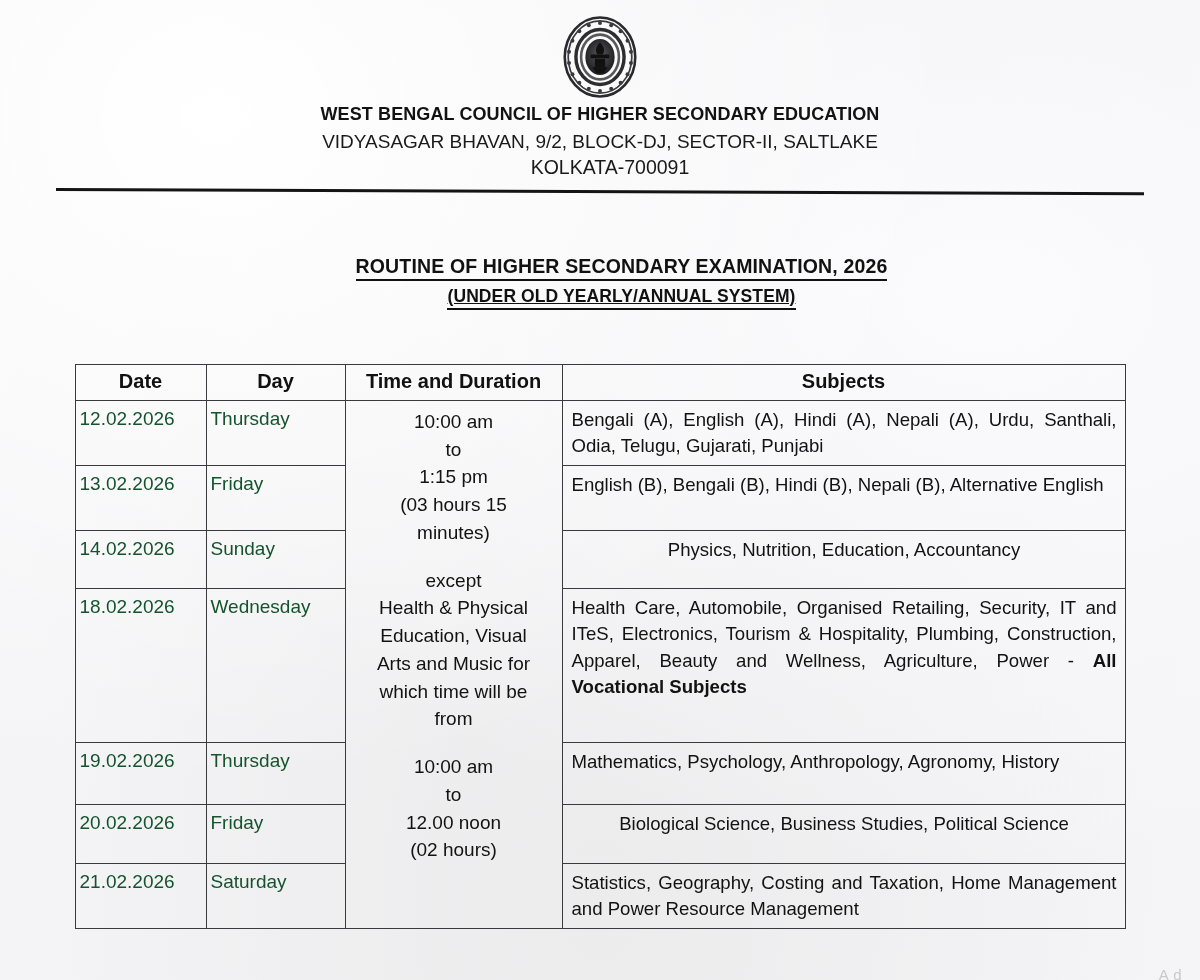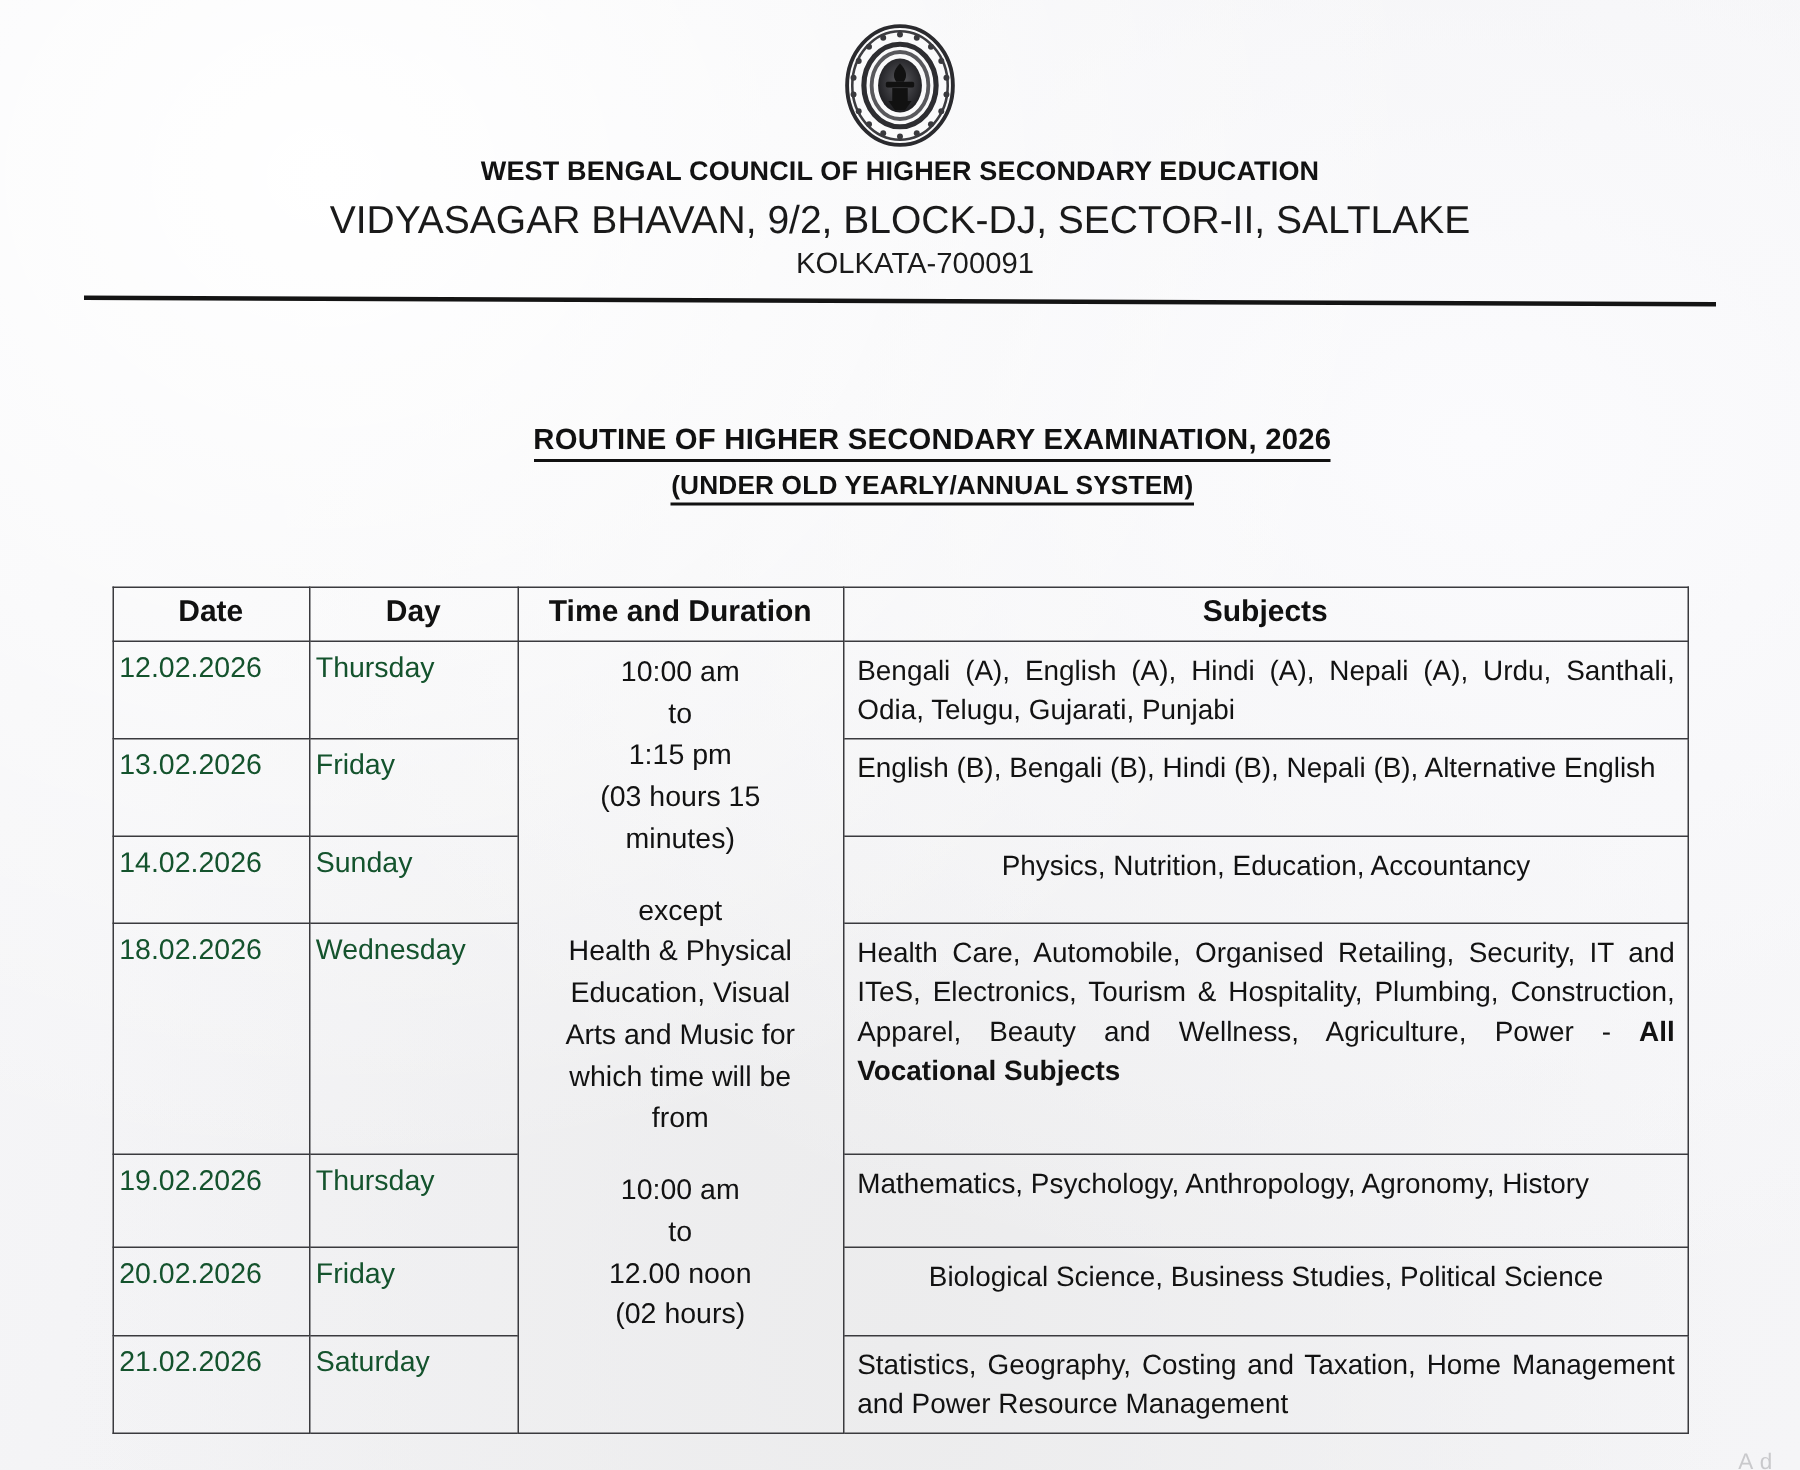--- a/index.html
+++ b/index.html
@@ -38,21 +38,21 @@
   .org-name {
     text-align: center;
     font-size: 18px;
     font-weight: bold;
     letter-spacing: 0.1px;
     margin-top: 4px;
     color: #121212;
   }
   .org-addr {
     text-align: center;
-    font-size: 26px;
+    font-size: 19px;
     margin-top: 6px;
     color: #1a1a1a;
   }
   .org-city {
     text-align: center;
     font-size: 19.5px;
     margin-top: 3px;
     color: #1a1a1a;
     margin-left: 20px;
   }
@@ -78,37 +78,38 @@
     justify-content: space-between;
     align-items: baseline;
     margin: 23px auto 0 auto;
     width: 1006px;
     font-size: 18.5px;
     font-weight: bold;
     letter-spacing: 0.2px;
   }
 
   
-  .titleblock { margin-top: 81px; text-align: center; padding-left: 43px; }
+  .titleblock { margin-top: 63px; text-align: center; padding-left: 43px; }
   .title-main {
     display: inline-block;
     font-size: 19.5px;
     font-weight: bold;
     letter-spacing: 0.15px;
     border-bottom: 2.2px solid #111;
     padding-bottom: 1px;
   }
   .title-sub-wrap { margin-top: 5px; }
   .title-sub {
     display: inline-block;
     font-size: 17.5px;
     font-weight: bold;
     letter-spacing: 0.1px;
     border-bottom: 2.2px solid #111;
     padding-bottom: 1px;
+    text-decoration: underline;
   }
 
   
   .table-wrap {
     margin: 54px auto 0 auto;
     width: 1051px;
   }
   table.routine {
     width: 100%;
     border-collapse: collapse;

